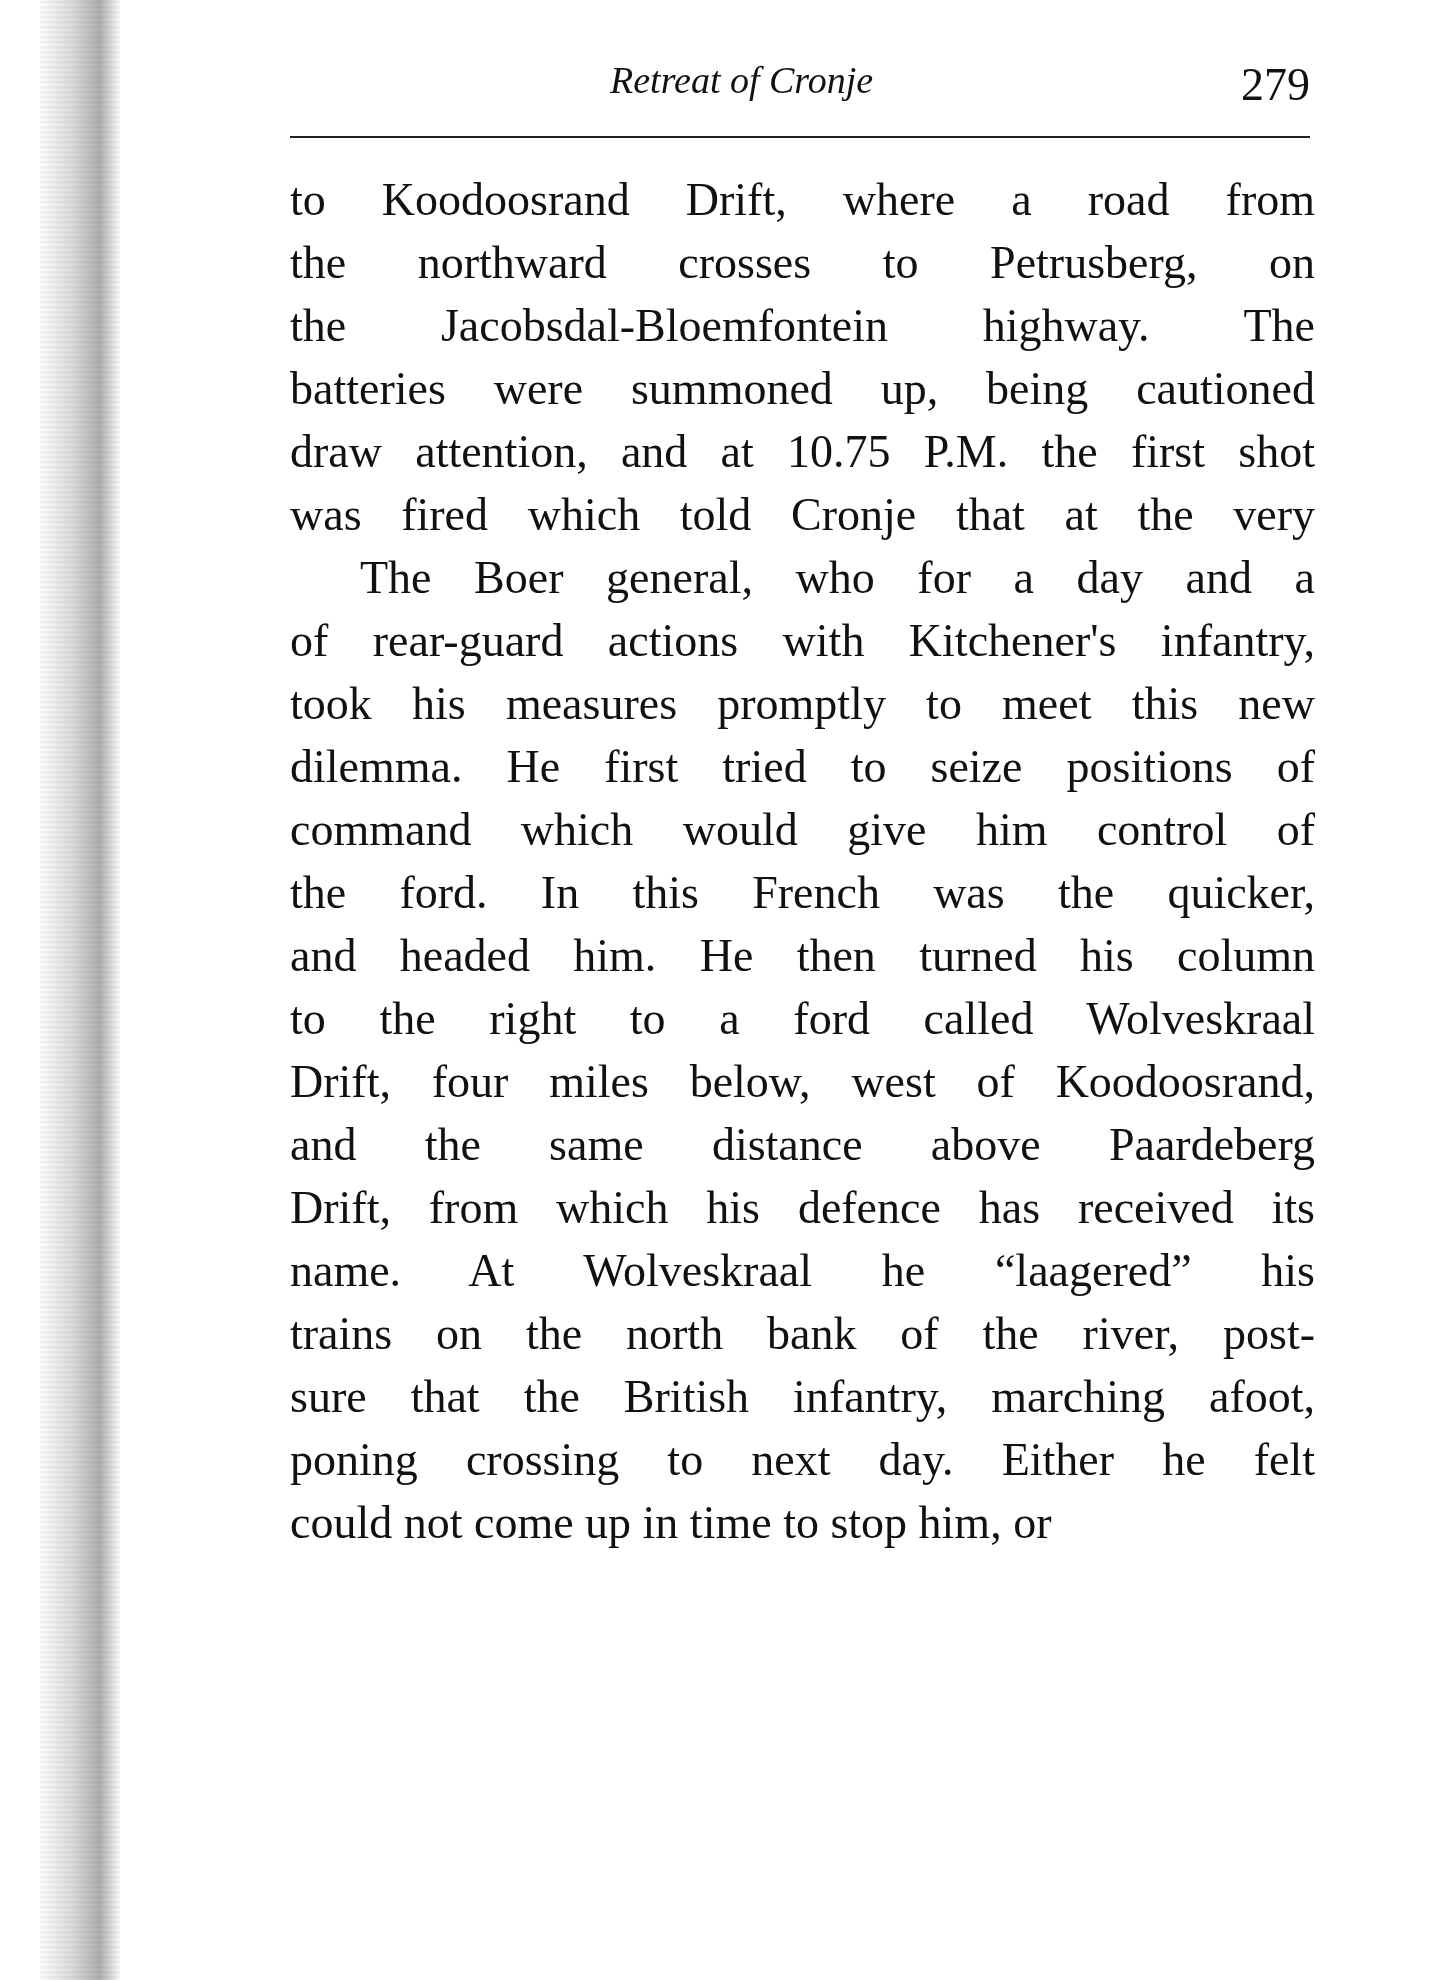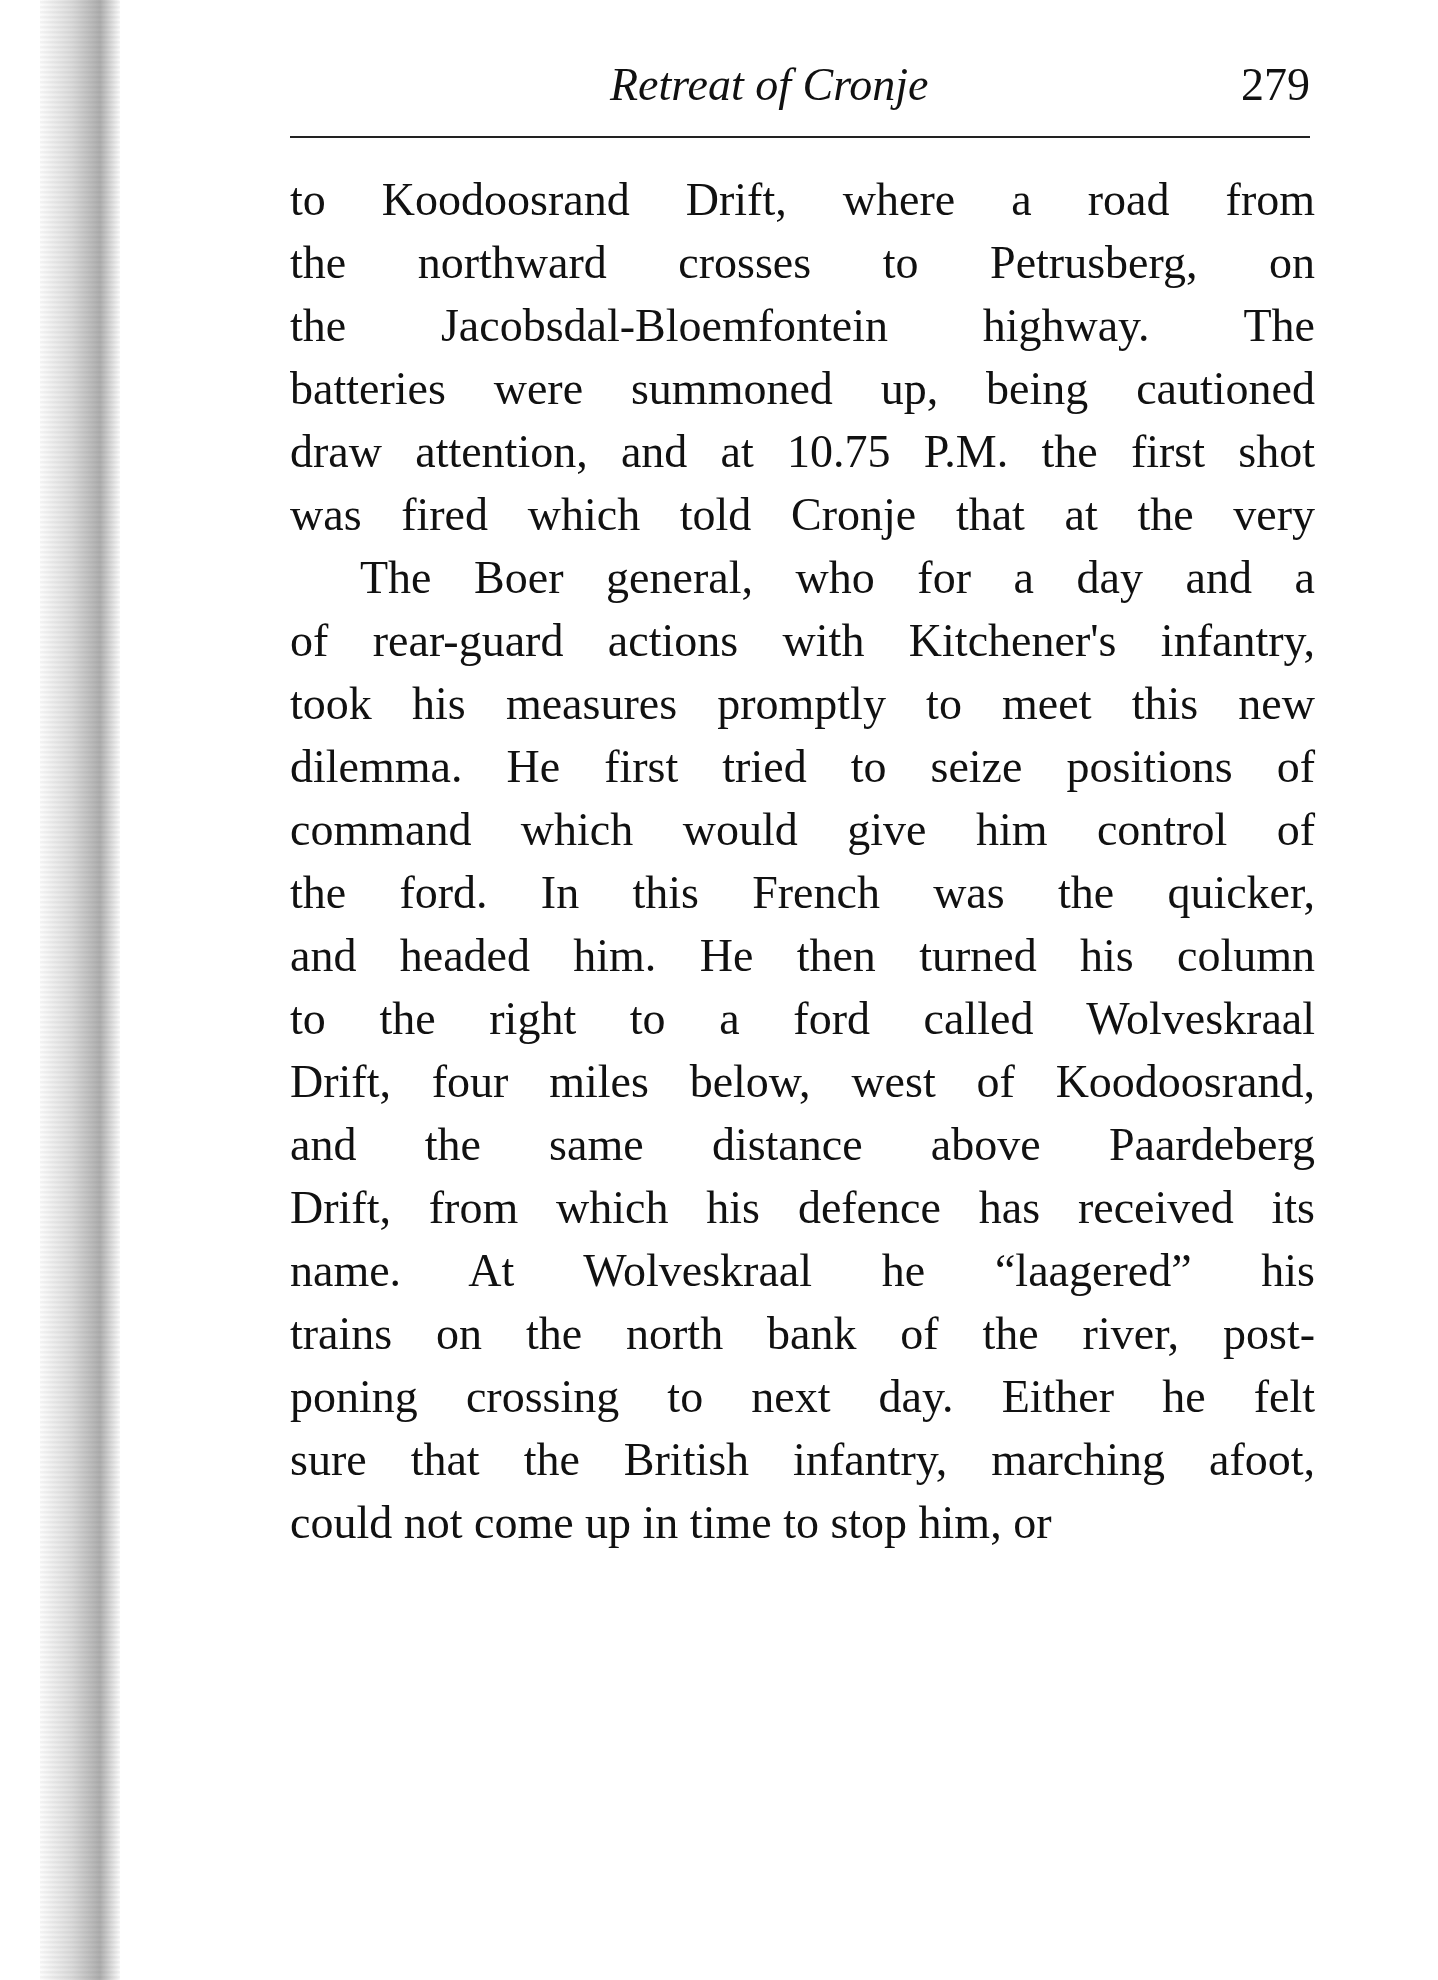--- a/index.html
+++ b/index.html
@@ -1,21 +1,21 @@
 <!DOCTYPE html>
 <html><head>
   <meta charset="utf-8">
   <style>
     html, body { margin: 0; padding: 0; background: #ffffff; }
     body { width: 1438px; height: 1980px; position: relative; overflow: hidden; font-family: "Liberation Serif", "DejaVu Serif", serif; color: #111; }
     .gutter { position: absolute; left: 40px; top: 0; width: 80px; height: 1980px;
       background: repeating-linear-gradient(180deg, rgba(0,0,0,0) 0px, rgba(0,0,0,0.06) 2px, rgba(0,0,0,0) 5px),
                   linear-gradient(90deg, rgba(255,255,255,1) 0%, rgba(120,120,120,0.25) 40%, rgba(80,80,80,0.45) 75%, rgba(255,255,255,1) 100%); }
     .header { position: absolute; top: 58px; left: 290px; width: 1020px; height: 80px; }
-    .running-title { position: absolute; left: 320px; top: 0; font-style: italic; font-size: 46px; }
+    .running-title { position: absolute; left: 320px; top: 0; font-style: italic; font-size: 38px; }
     .page-number { position: absolute; right: 0; top: 0; font-size: 46px; margin-left: 10px; }
     .rule { position: absolute; left: 290px; top: 136px; width: 1020px; height: 2px; background: #222; }
     .text { position: absolute; left: 290px; top: 168px; width: 1025px; font-size: 46px; line-height: 63px; }
     .line { display: block; text-align: justify; text-align-last: justify; white-space: nowrap; height: 63px; }
     .line.last { text-align-last: left; }
     .line.indent { padding-left: 70px; }
   </style>
 </head>
 <body>
 
@@ -43,17 +43,17 @@
       <span class="line">dilemma. He first tried to seize positions of</span>
       <span class="line">command which would give him control of</span>
       <span class="line">the ford. In this French was the quicker,</span>
       <span class="line">and headed him. He then turned his column</span>
       <span class="line">to the right to a ford called Wolveskraal</span>
       <span class="line">Drift, four miles below, west of Koodoosrand,</span>
       <span class="line">and the same distance above Paardeberg</span>
       <span class="line">Drift, from which his defence has received its</span>
       <span class="line">name. At Wolveskraal he “laagered” his</span>
       <span class="line">trains on the north bank of the river, post-</span>
+      <span class="line">sure that the British infantry, marching afoot,</span>
       <span class="line">poning crossing to next day. Either he felt</span>
-      <span class="line">sure that the British infantry, marching afoot,</span>
       <span class="line last">could not come up in time to stop him, or</span>
     </div>
   </div>
 
 </body></html>

